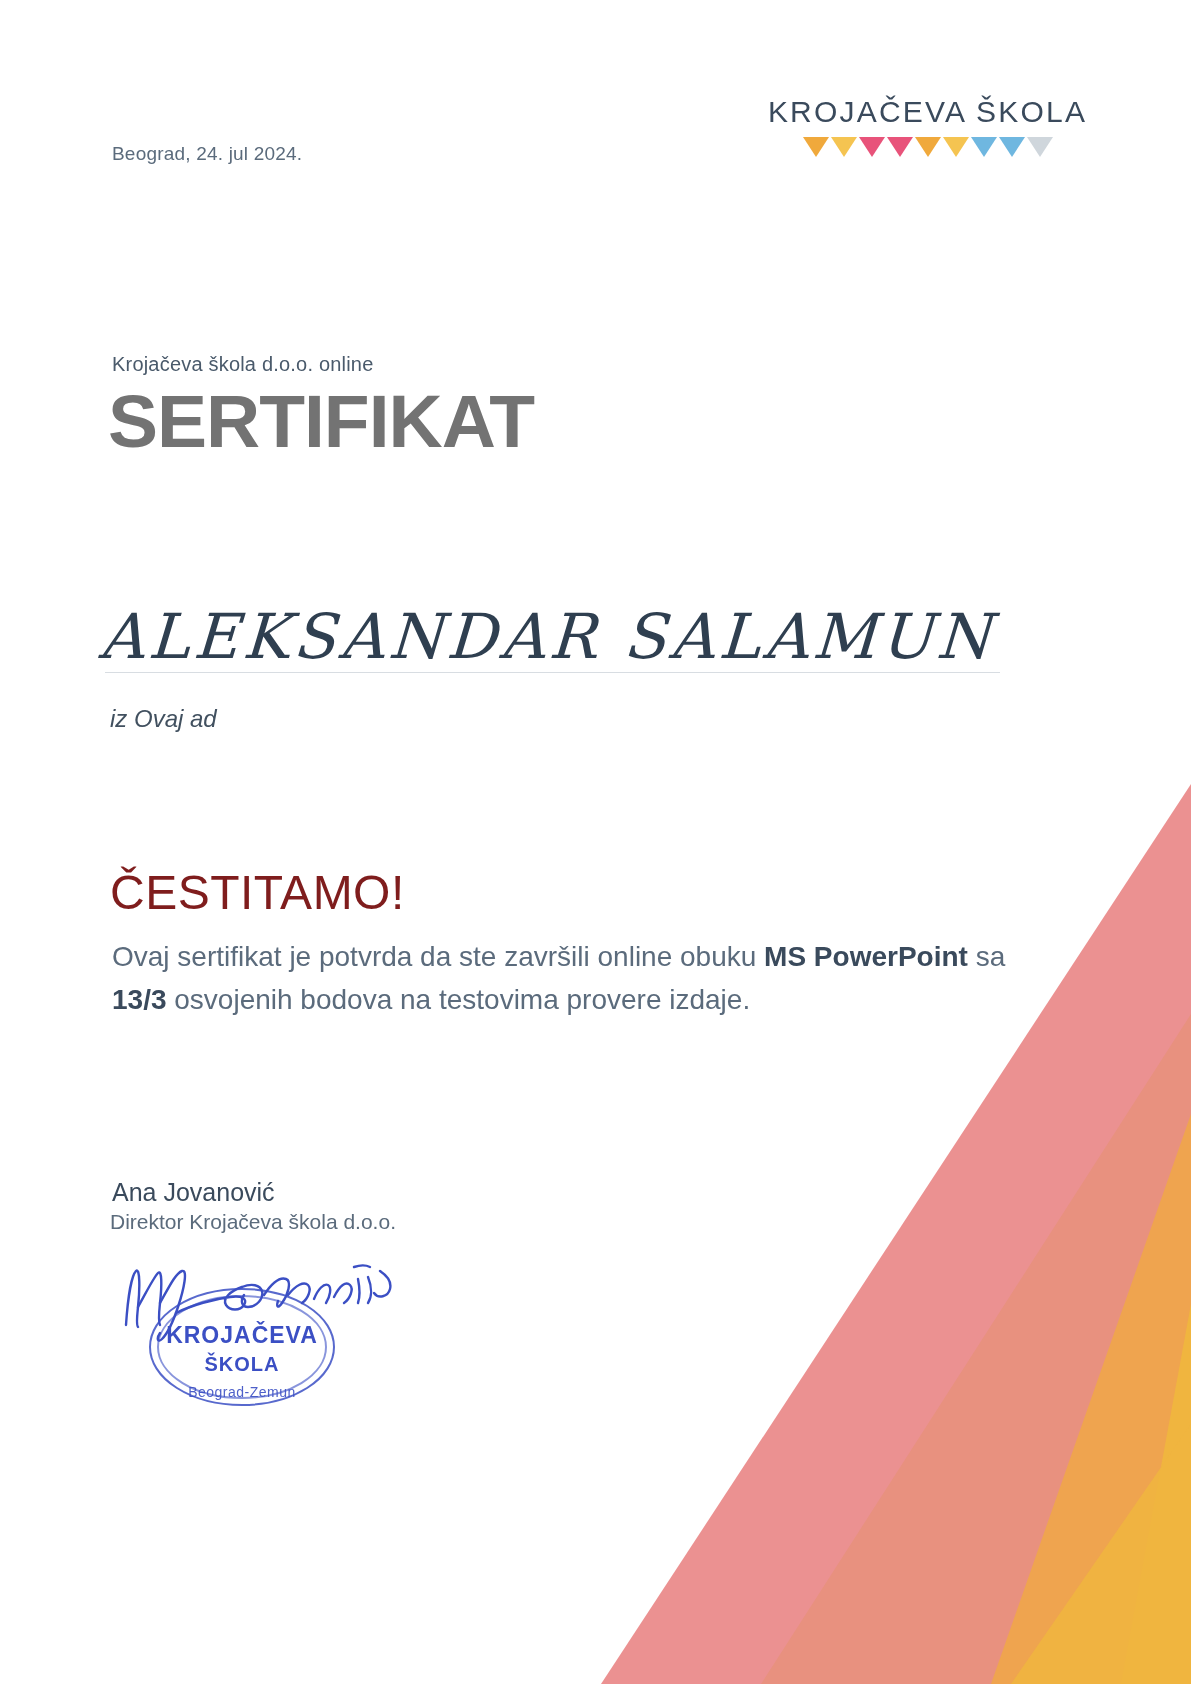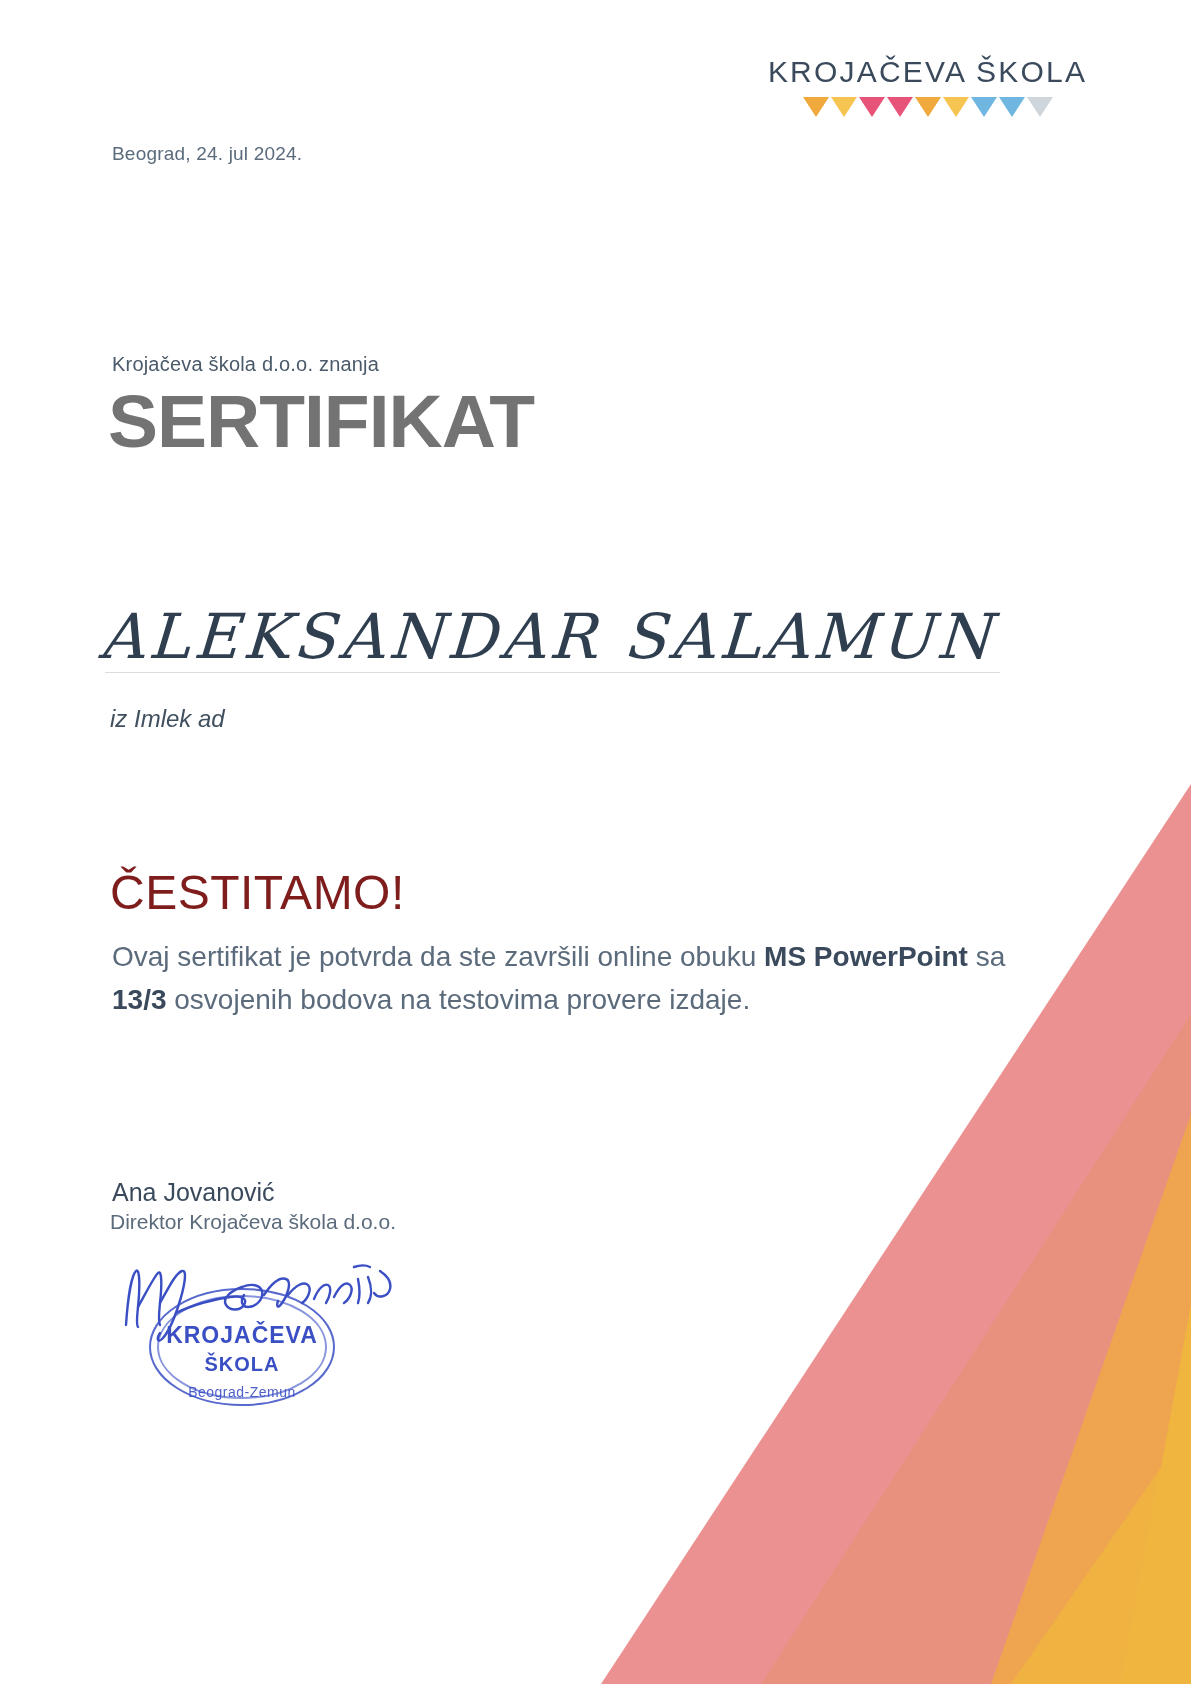--- a/index.html
+++ b/index.html
@@ -51,20 +51,21 @@
     top: 55px;
     width: 335px;
     text-align: center;
   }
   .logo-text {
     font-size: 30px;
     letter-spacing: 2.2px;
     color: #3a4a5c;
     font-family: "Liberation Sans", sans-serif;
     white-space: nowrap;
+    margin-top: 40px;
   }
   .logo-tri-row {
     margin-top: 8px;
     display: flex;
     justify-content: center;
     align-items: flex-start;
     gap: 2px;
   }
   .tri {
     width: 0;
@@ -203,28 +204,28 @@
       <span class="tri" style="border-top:20px solid #e8537a"></span>
       <span class="tri" style="border-top:20px solid #e8537a"></span>
       <span class="tri" style="border-top:20px solid #f0a93c"></span>
       <span class="tri" style="border-top:20px solid #f5c451"></span>
       <span class="tri" style="border-top:20px solid #6fb7e0"></span>
       <span class="tri" style="border-top:20px solid #6fb7e0"></span>
       <span class="tri" style="border-top:20px solid #cfd6dc"></span>
     </div>
   </div>
 
-  <div class="issuer">Krojačeva škola d.o.o. znanja</div>
+  <div class="issuer">Krojačeva škola d.o.o. online</div>
   <div class="title">SERTIFIKAT</div>
 
   <div class="recipient-wrap">
     <div class="recipient">ALEKSANDAR SALAMUN</div>
   </div>
   <div class="recipient-rule"></div>
-  <div class="recipient-from">iz Imlek ad</div>
+  <div class="recipient-from">iz Ovaj ad</div>
 
   <div class="congrats">ČESTITAMO!</div>
 
   <div class="desc">
     <span>Ovaj sertifikat je potvrda da ste završili online obuku </span><b>MS PowerPoint</b><span> sa </span><br>
     <b>13/3</b><span> osvojenih bodova na testovima provere izdaje.</span>
   </div>
 
   <div class="signer-name">Ana Jovanović</div>
   <div class="signer-role">Direktor Krojačeva škola d.o.o.</div>

